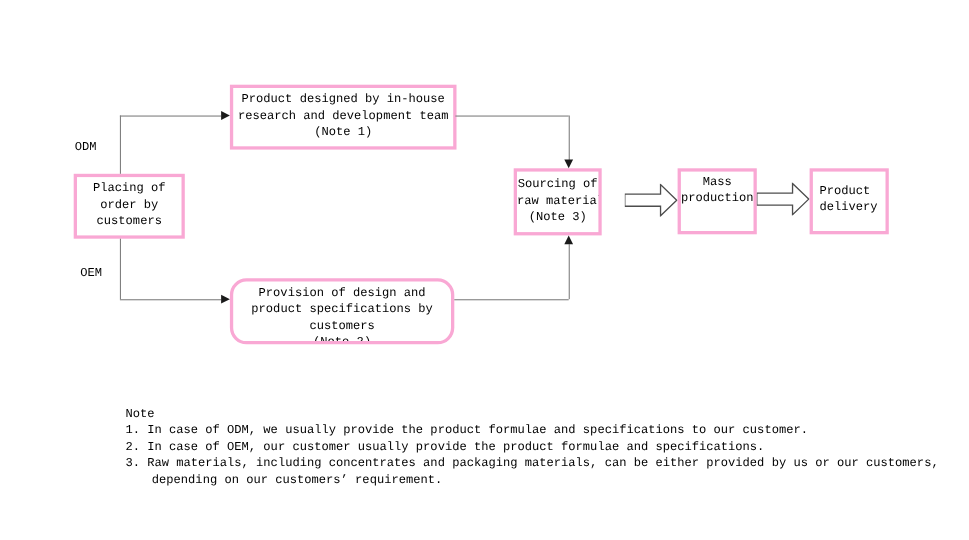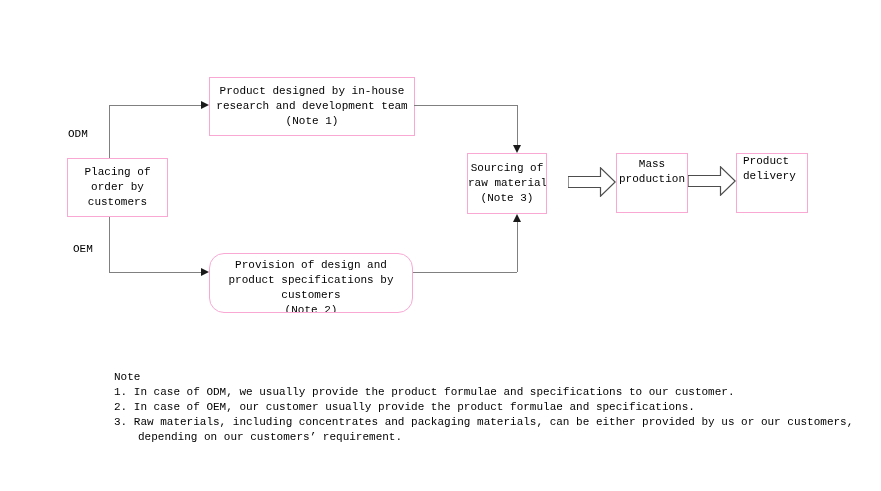--- a/index.html
+++ b/index.html
@@ -15,39 +15,39 @@
     font-family: "Liberation Mono", "DejaVu Sans Mono", monospace;
     font-size: 11px;
     line-height: 15px;
     color: #000000;
     overflow: hidden;
   }
   
   .box {
     position: absolute;
     box-sizing: border-box;
-    border: 1px solid #f9a8d4;
+    border: 3px solid #f9a8d4;
     background: #ffffff;
     text-align: center;
     overflow: hidden;
   }
   .box.vcenter {
     display: flex;
     flex-direction: column;
     justify-content: center;
   }
   .box .ln { white-space: nowrap; }
   .box .note-ref { }
 
   #box-placing  { left: 67px;  top: 158px; width: 101px;  height: 59px; }
   #box-inhouse  { left: 209px; top: 77px;  width: 206px; height: 59px; }
   #box-provision{ left: 209px; top: 253px; width: 204px; height: 60px; padding-top: 4px; border-radius: 15px; }
   #box-sourcing { left: 467px; top: 153px; width: 80px; height: 61px; }
   #box-mass     { left: 616px; top: 153px; width: 72px;  height: 60px; padding-top: 3px; }
-  #box-delivery { left: 736px; top: 153px; width: 72px;  height: 60px; padding-top: 0; padding-left: 6px; text-align: left; }
+  #box-delivery { left: 736px; top: 153px; width: 72px;  height: 60px; padding-top: 11px; padding-left: 6px; text-align: left; }
 
   
   .branch-label {
     position: absolute;
     white-space: nowrap;
   }
   #label-odm { left: 68px; top: 127px; }
   #label-oem { left: 73px; top: 242px; }
 
   

